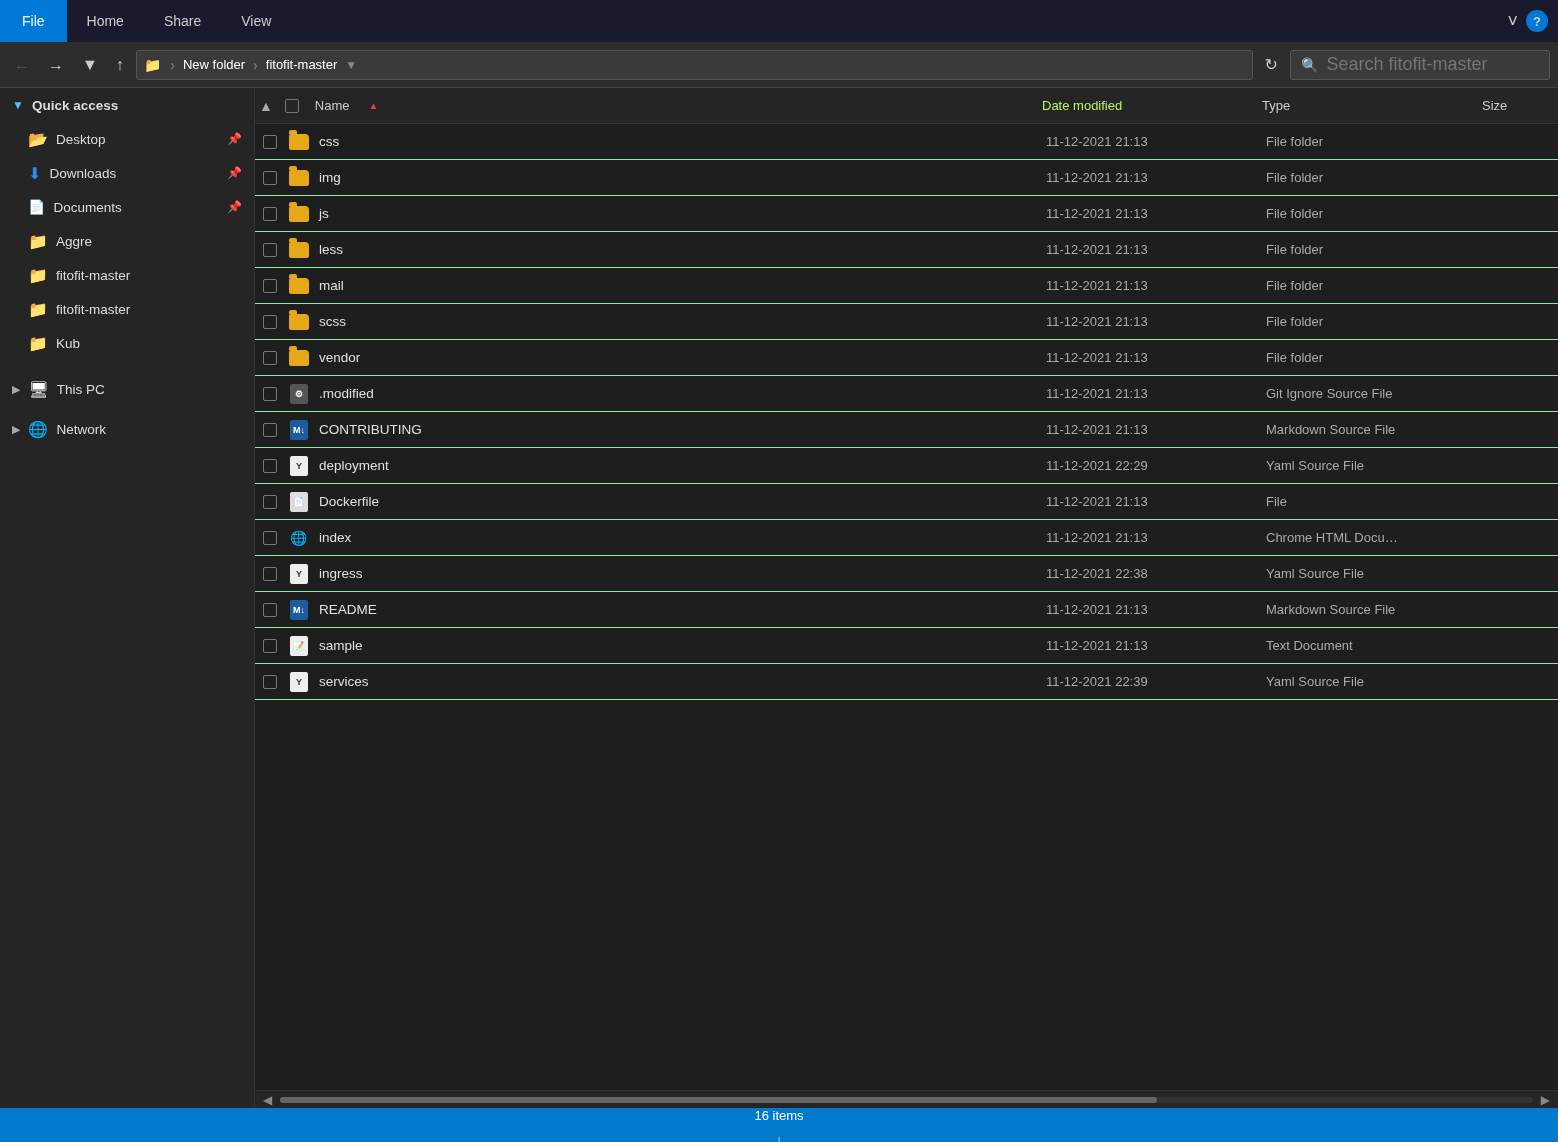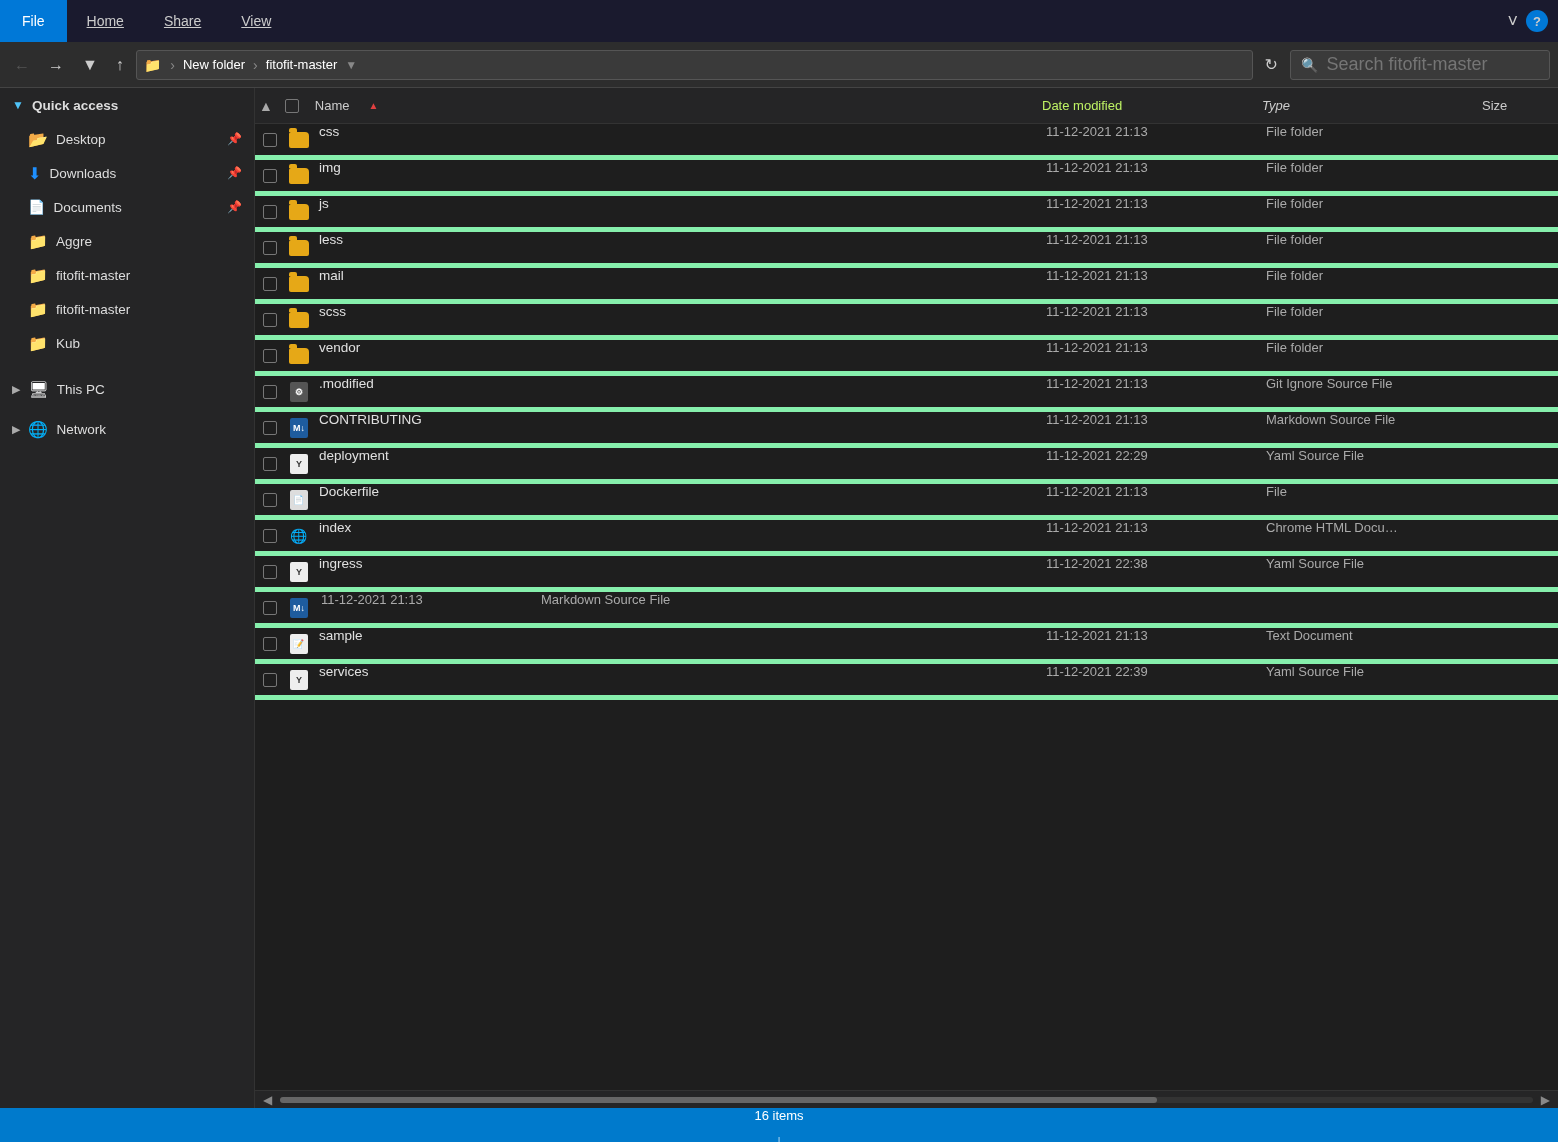--- a/index.html
+++ b/index.html
@@ -32,21 +32,20 @@
       font-size: 14px;
       cursor: pointer;
     }
     .ribbon-tab {
       color: #ccc;
       padding: 0 20px;
       display: flex;
       align-items: center;
       cursor: pointer;
       font-size: 14px;
-      text-decoration: underline;
     }
     .ribbon-right {
       margin-left: auto;
       display: flex;
       align-items: center;
       padding-right: 10px;
       gap: 8px;
     }
     .ribbon-right span {
       color: #ccc;
@@ -219,43 +218,43 @@
       display: flex;
       align-items: center;
     }
     .col-type {
       width: 220px;
       color: #ccc;
       font-size: 13px;
       padding: 0 8px;
       display: flex;
       align-items: center;
-      font-style: italic;
     }
     .col-size {
       width: 80px;
       color: #ccc;
       font-size: 13px;
       padding: 0 8px;
       display: flex;
       align-items: center;
     }
     .sort-indicator { color: #e04040; font-size: 10px; margin-left: 3px; }
     .col-toggle { color: #aaa; font-size: 14px; margin-right: 4px; }
 
     
     .file-list {
       flex: 1;
       overflow-y: auto;
       overflow-x: hidden;
     }
     .file-row {
       display: flex;
+      align-items: center;
       height: 36px;
-      border-bottom: 5px solid #86efac;
+      border-bottom: 1px solid #86efac;
       cursor: pointer;
     }
     .file-row .row-check {
       width: 30px;
       display: flex;
       align-items: center;
       justify-content: center;
       color: #555;
       font-size: 12px;
     }
@@ -723,20 +722,21 @@
       <div class="row-type">Yaml Source File</div>
       <div class="row-size"></div>
     </div>
         <div class="file-row">
       <div class="row-check">
         <div class="checkbox-sq"></div>
       </div>
       <div class="row-icon">
         <span class="icon-md" style="background:#1e5c9e;color:#fff;font-size:9px;font-weight:bold;">M↓</span>
       </div>
+      <div class="row-name">README</div>
       <div class="row-date">11-12-2021 21:13</div>
       <div class="row-type">Markdown Source File</div>
       <div class="row-size"></div>
     </div>
         <div class="file-row">
       <div class="row-check">
         <div class="checkbox-sq"></div>
       </div>
       <div class="row-icon">
         <span class="icon-text" style="background:#eee;color:#333;font-size:9px;">📝</span>

